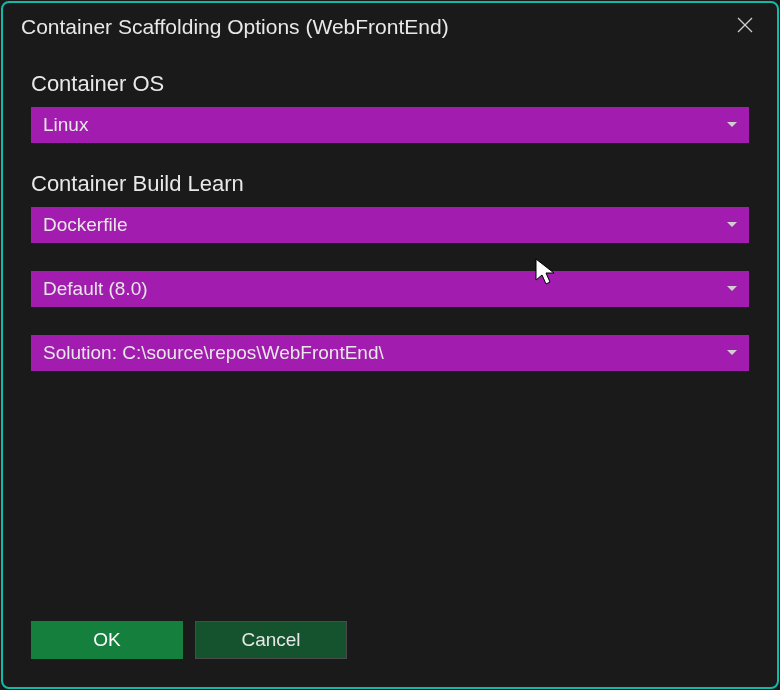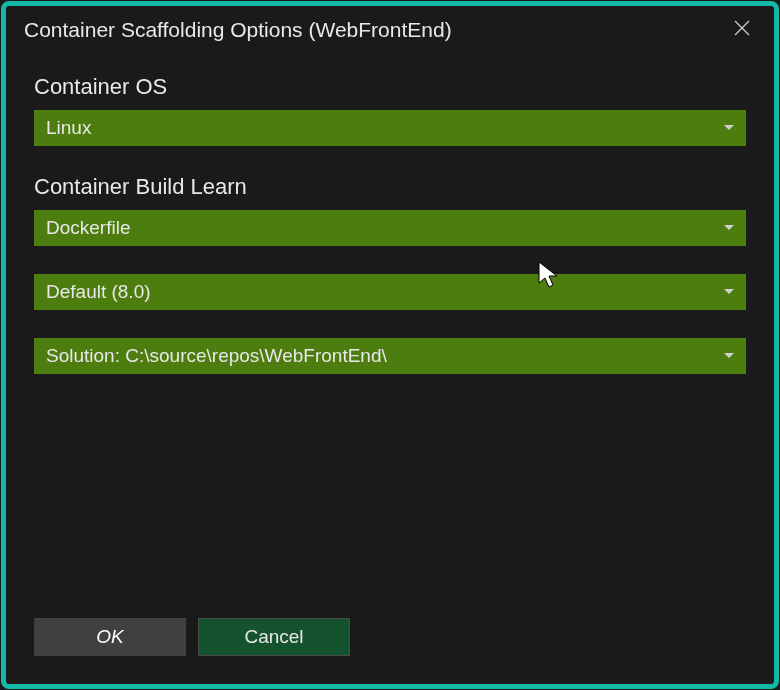--- a/index.html
+++ b/index.html
@@ -12,21 +12,21 @@
       height: 690px;
       background: #1a1a1a;
       font-family: "Segoe UI", Arial, sans-serif;
       overflow: hidden;
     }
     .dialog {
       width: 778px;
       height: 688px;
       margin: 1px;
       background: #1a1a1a;
-      border: 5px solid #14b8a6;
+      border: 2px solid #14b8a6;
       border-radius: 8px;
       display: flex;
       flex-direction: column;
       position: relative;
     }
     .titlebar {
       display: flex;
       align-items: center;
       justify-content: space-between;
       padding: 10px 18px 8px 18px;
@@ -58,21 +58,21 @@
     }
     .field-label {
       color: #e8e8e8;
       font-size: 22px;
       font-weight: 400;
       margin-bottom: 10px;
     }
     .dropdown {
       width: 100%;
       height: 36px;
-      background: #4d7c0f;
+      background: #a21caf;
       border: none;
       display: flex;
       align-items: center;
       justify-content: space-between;
       padding: 0 12px;
       cursor: pointer;
     }
     .dropdown-value {
       color: #e8e8e8;
       font-size: 19px;
@@ -108,23 +108,22 @@
       height: 38px;
       display: flex;
       align-items: center;
       justify-content: center;
       font-size: 19px;
       font-weight: 400;
       cursor: pointer;
       border: none;
     }
     .btn-primary {
-      background: #404040;
+      background: #15803d;
       color: #ffffff;
-      font-style: italic;
     }
     .btn-secondary {
       background: #14532d;
       color: #e8e8e8;
       border: 1px solid #4a4a4a;
     }
     .cursor {
       position: absolute;
       left: 532px;
       top: 255px;

